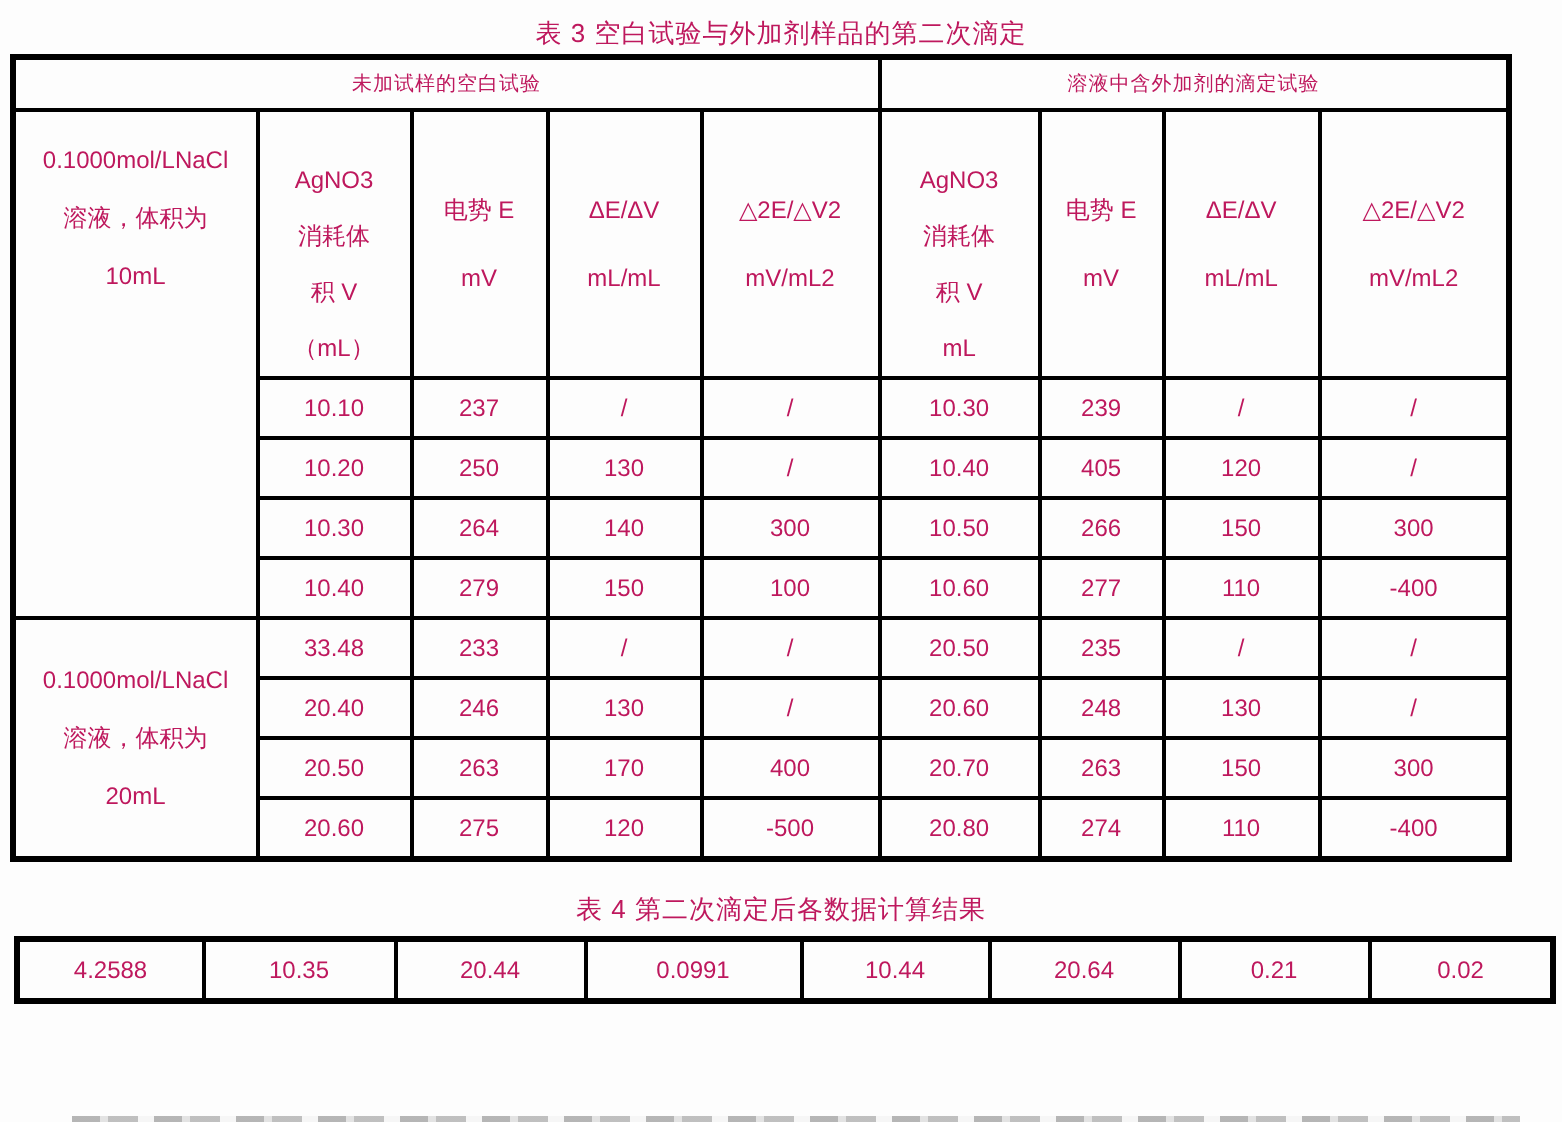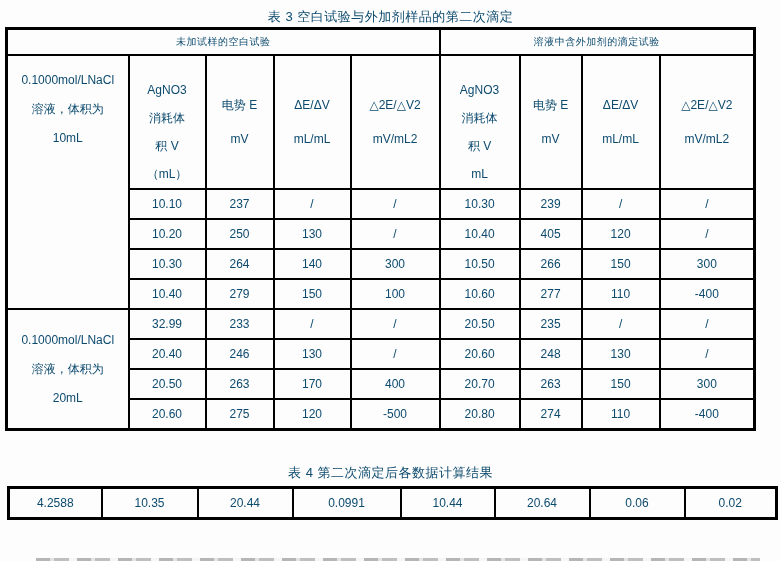--- a/index.html
+++ b/index.html
@@ -1,24 +1,24 @@
 <!DOCTYPE html>
 <html><head>
 <meta charset="utf-8">
 <style>
   html,body{margin:0;padding:0;background:#fff;}
   .page{
     width:781px;height:561px;background:#fdfdfd;position:relative;overflow:hidden;
-    font-family:"Liberation Sans","DejaVu Sans",sans-serif;color:#0c4a6e;
+    font-family:"Liberation Sans","DejaVu Sans",sans-serif;color:#be185d;
   }
   .doc-title{
     text-align:center;font-size:13px;line-height:20px;padding-top:7px;height:20px;
     letter-spacing:.5px;
   }
-  .doc-title.second{padding-top:32px;height:20px;}
+  .doc-title.second{padding-top:14px;height:20px;}
   table{border-collapse:collapse;table-layout:fixed;border:3px solid #000;}
   .t3{margin-left:5px;width:748px;}
   .t4{margin-left:7px;width:768px;margin-top:3px;}
   td{
     border:2px solid #000;text-align:center;vertical-align:middle;
     font-size:12px;padding:0;overflow:hidden;
   }
   .t3 tr.sec td{height:24px;font-size:10px;letter-spacing:.5px;}
   .t3 tr.hdr td{height:111px;}
   .t3 tr.data td{height:28px;}
@@ -140,21 +140,21 @@
       <td>277</td>
       <td>110</td>
       <td>-400</td>
     </tr>
     <tr class="data">
       <td rowspan="4" class="lbl2">
         <div>0.1000mol/LNaCl</div>
         <div>溶液，体积为</div>
         <div>20mL</div>
       </td>
-      <td>32.99</td>
+      <td>33.48</td>
       <td>233</td>
       <td>/</td>
       <td>/</td>
       <td>20.50</td>
       <td>235</td>
       <td>/</td>
       <td>/</td>
     </tr>
     <tr class="data">
       <td>20.40</td>
@@ -203,21 +203,21 @@
         <col style="width:92px">
     </colgroup>
     <tbody>
     <tr class="data">
       <td>4.2588</td>
       <td>10.35</td>
       <td>20.44</td>
       <td>0.0991</td>
       <td>10.44</td>
       <td>20.64</td>
-      <td>0.06</td>
+      <td>0.21</td>
       <td>0.02</td>
     </tr>
   </tbody>
     </table>
 
   <div class="smudge"></div>
 
 </div>
 
 </body></html>

